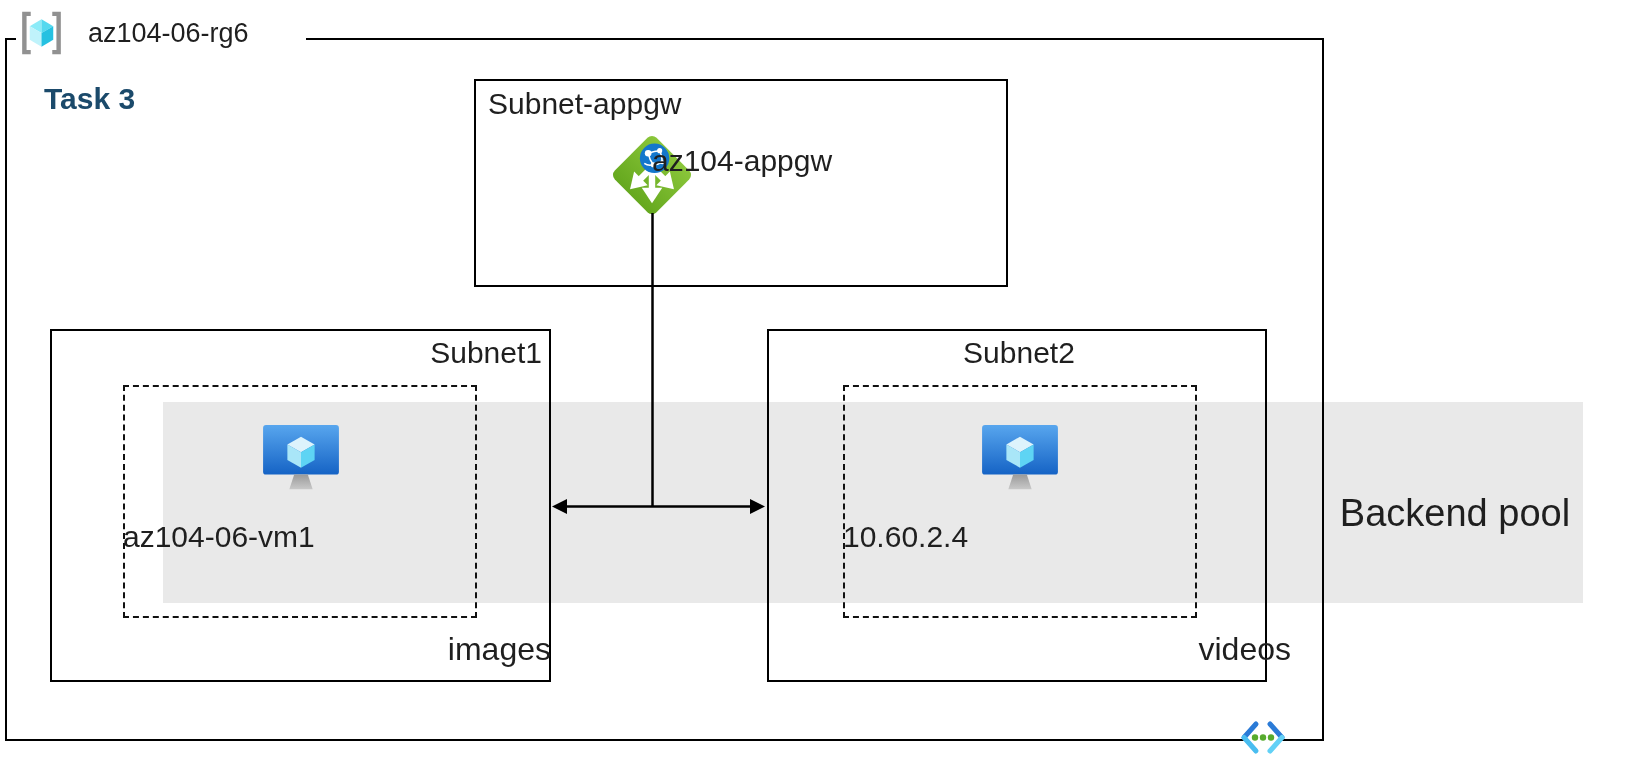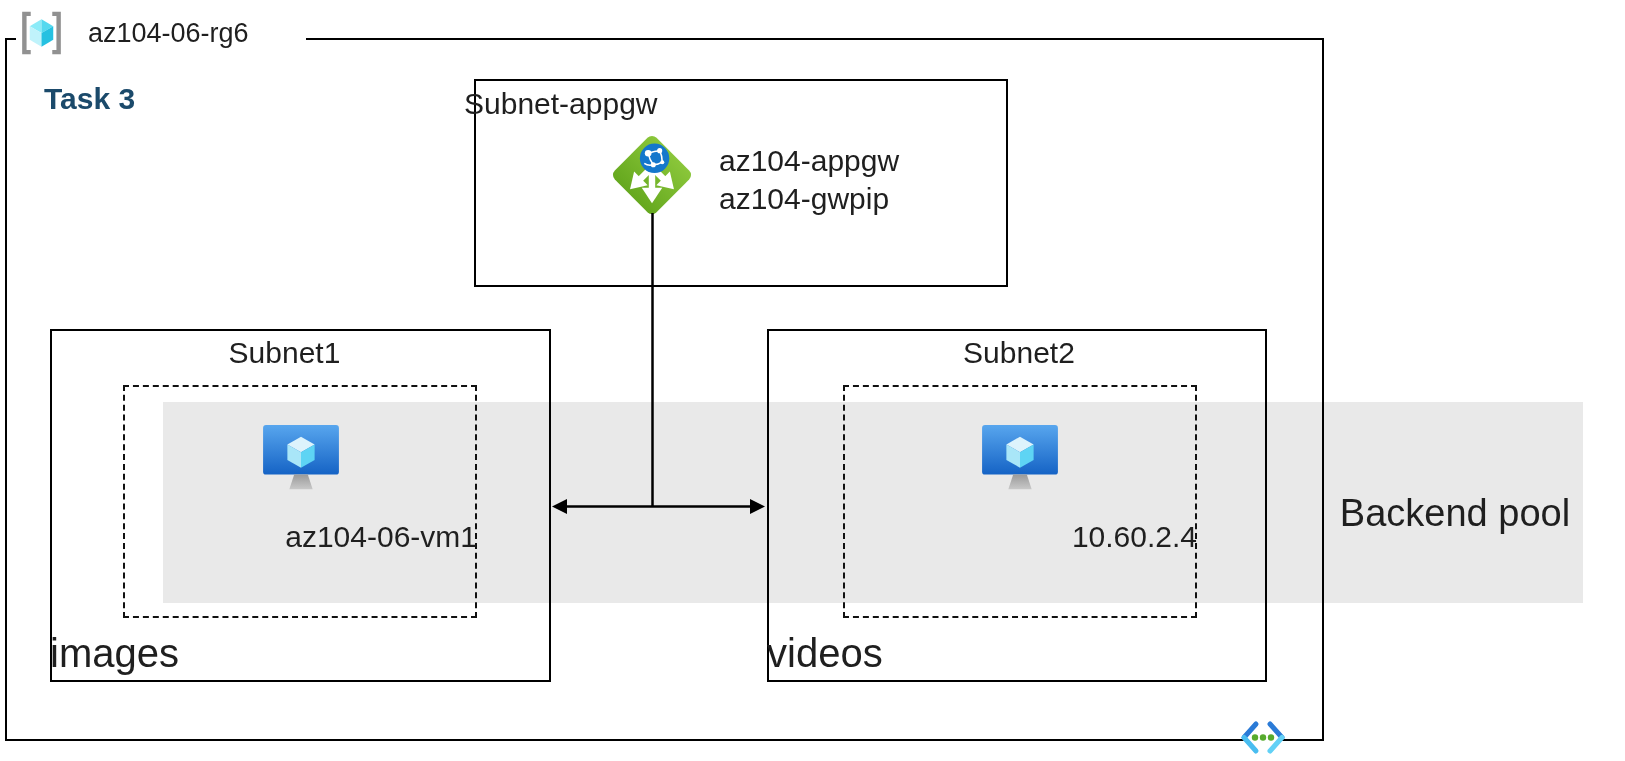--- a/index.html
+++ b/index.html
@@ -15,32 +15,32 @@
     font-size:38px;white-space:nowrap;}
   
   .rg-box{left:5px;top:38px;width:1319px;height:703px;border:2.5px solid var(--line,#000);box-sizing:border-box;}
   .rg-gap{left:16px;top:34px;width:290px;height:10px;background:#fff;}
   .rg-icon{left:18px;top:9px;}
   .rg-title{left:88px;top:12px;height:42px;display:flex;align-items:center;font-size:27px;white-space:nowrap;}
   .task-label{left:44px;top:82px;font-size:30px;font-weight:bold;color:var(--task,#1b4a6b);white-space:nowrap;}
   
   .box{border:2.5px solid var(--line,#000);box-sizing:border-box;background:transparent;}
   .appgw-box{left:474px;top:79px;width:534px;height:208px;background:#fff;}
-  .appgw-label{left:464px;top:87px;font-size:30px;white-space:nowrap;}
+  .appgw-label{left:488px;top:87px;font-size:30px;white-space:nowrap;}
   .appgw-icon{left:611px;top:134px;}
-  .appgw-text{left:719px;top:142px;font-size:30px;line-height:38px;white-space:nowrap;}
+  .appgw-text{left:652px;top:142px;font-size:30px;line-height:38px;white-space:nowrap;}
   .subnet1-box{left:50px;top:329px;width:501px;height:353px;}
   .subnet2-box{left:767px;top:329px;width:500px;height:353px;}
   .subnet-title{top:336px;width:501px;text-align:center;font-size:30px;}
   .dashed{border:2.5px dashed #111;box-sizing:border-box;width:354px;height:233px;top:385px;}
   .dashed1{left:123px;}
   .dashed2{left:843px;}
   .vm-icon{top:424px;}
-  .vm-text{top:517px;width:354px;text-align:right;font-size:30px;line-height:39px;}
-  .caption{top:631px;width:501px;text-align:left;font-size:40px;}
+  .vm-text{top:517px;width:354px;text-align:left;font-size:30px;line-height:39px;}
+  .caption{top:631px;width:501px;text-align:right;font-size:32px;}
   .connectors{left:0;top:0;pointer-events:none;}
   .vnet-icon{left:1237px;top:718px;}
 </style>
 </head>
 <body>
 
 <div class="canvas">
 
   <div class="abs band"></div>
   <div class="abs backend-label">Backend pool</div>
@@ -96,25 +96,24 @@
       <path d="M26,23 Q29,25 33,24"></path>
     </g>
     <circle cx="29" cy="15" r="2.6" fill="#fff"></circle>
     <circle cx="38" cy="13" r="2" fill="#fff"></circle>
     <circle cx="33" cy="24" r="2" fill="#fff"></circle>
     <circle cx="40" cy="22" r="1.6" fill="#fff"></circle>
   </svg>
 
   <div class="abs appgw-text">
     <div>az104-appgw</div>
-    <div>az104-gwpip</div>
   </div>
 
   <div class="abs box subnet1-box"></div>
-  <div class="abs subnet-title" style="left:34px;">Subnet1</div>
+  <div class="abs subnet-title" style="left:41px;text-align:right;">Subnet1</div>
   <div class="abs dashed dashed1"></div>
 
   <svg class="abs vm-icon" style="left:262px;" width="78" height="70" viewBox="0 0 80 72">
     <defs>
       <linearGradient id="vmscreen" x1="0" y1="0" x2="0" y2="1">
         <stop offset="0" stop-color="#58a6ee"></stop>
         <stop offset="1" stop-color="#1563c5"></stop>
       </linearGradient>
       <linearGradient id="vmstand" x1="0" y1="0" x2="0" y2="1">
         <stop offset="0" stop-color="#9a9a9a"></stop>

